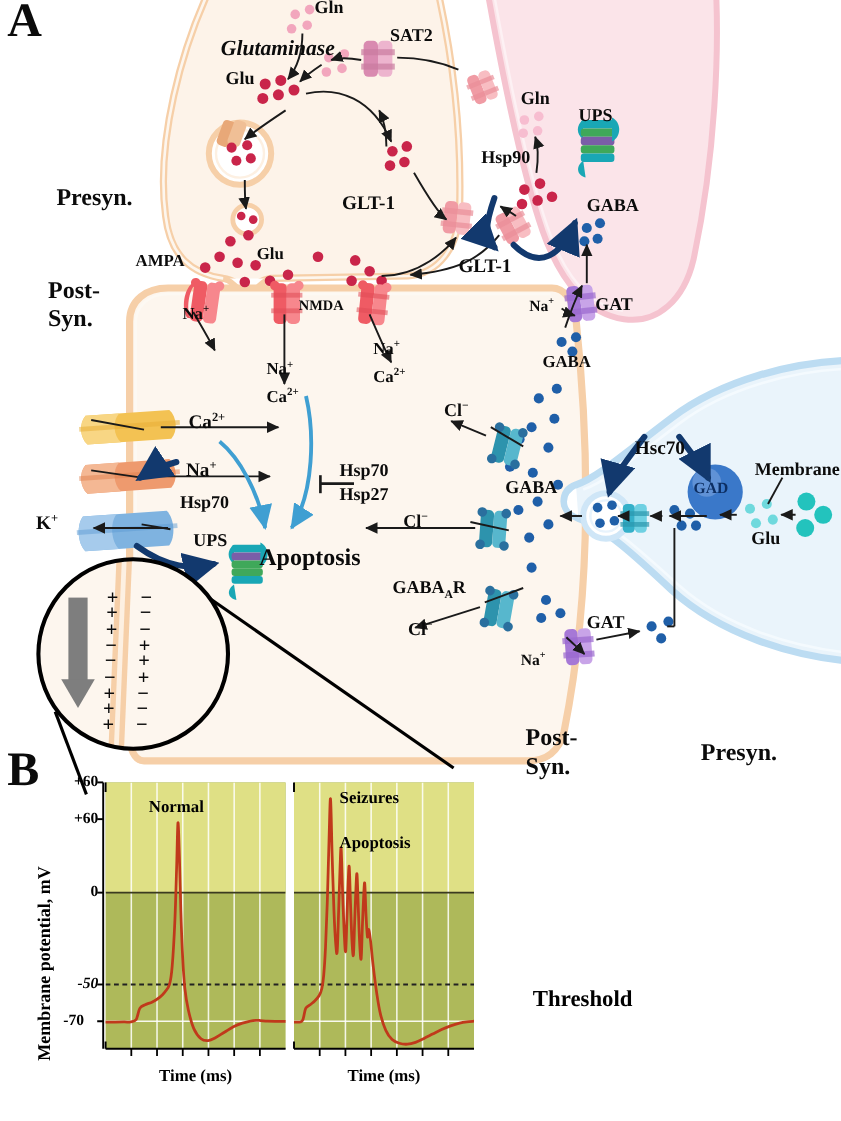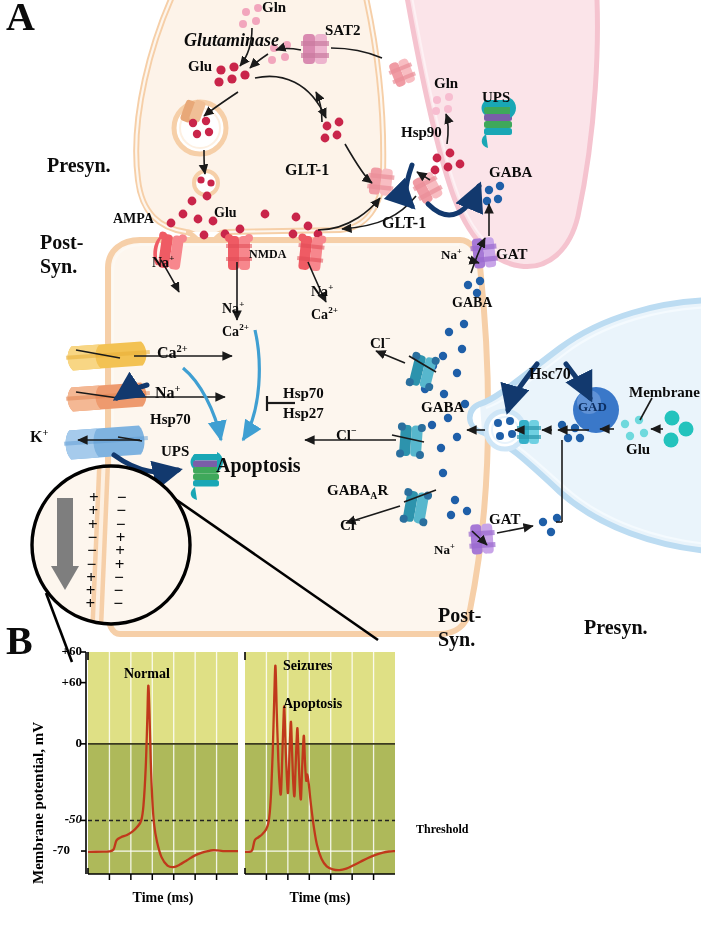--- a/index.html
+++ b/index.html
@@ -635,21 +635,21 @@
         <path d="M66.28571428571428,0 L66.28571428571428,6" stroke="#000" stroke-width="1.5"></path>
         <path d="M87.71428571428571,0 L87.71428571428571,6" stroke="#000" stroke-width="1.5"></path>
         <path d="M109.14285714285714,0 L109.14285714285714,6" stroke="#000" stroke-width="1.5"></path>
         <path d="M130.57142857142856,0 L130.57142857142856,6" stroke="#000" stroke-width="1.5"></path>
         <path d="M2,0 L2,-6" stroke="#000" stroke-width="1.6"></path>
         <path d="M2,-222 L2,-214" stroke="#000" stroke-width="1.6"></path>
       </svg>
       <div class="xtitle" style="left: 0px; top: 238px; width: 150px;">Time (ms)</div>
     </div>
 
-  <div class="trace-note" style="left:416px;top:822px;font-size:12px;">Threshold</div>
+  <div class="trace-note" style="left:444px;top:822px;font-size:19px;">Threshold</div>
 
 <svg width="701" height="934" style="position: absolute; left: 0px; top: 0px; pointer-events: none;">
       <path d="M86,652 L86,874" stroke="#000" stroke-width="1.6" fill="none"></path>
       <path d="M81,652 L86,652" stroke="#000" stroke-width="1.6"></path>
       <path d="M81,682.6206896551724 L86,682.6206896551724" stroke="#000" stroke-width="1.6"></path>
       <path d="M81,743.8620689655172 L86,743.8620689655172" stroke="#000" stroke-width="1.6"></path>
       <path d="M81,820.4137931034483 L86,820.4137931034483" stroke="#000" stroke-width="1.6"></path>
       <path d="M81,851.0344827586207 L86,851.0344827586207" stroke="#000" stroke-width="1.6"></path>
     </svg>
   </div>

